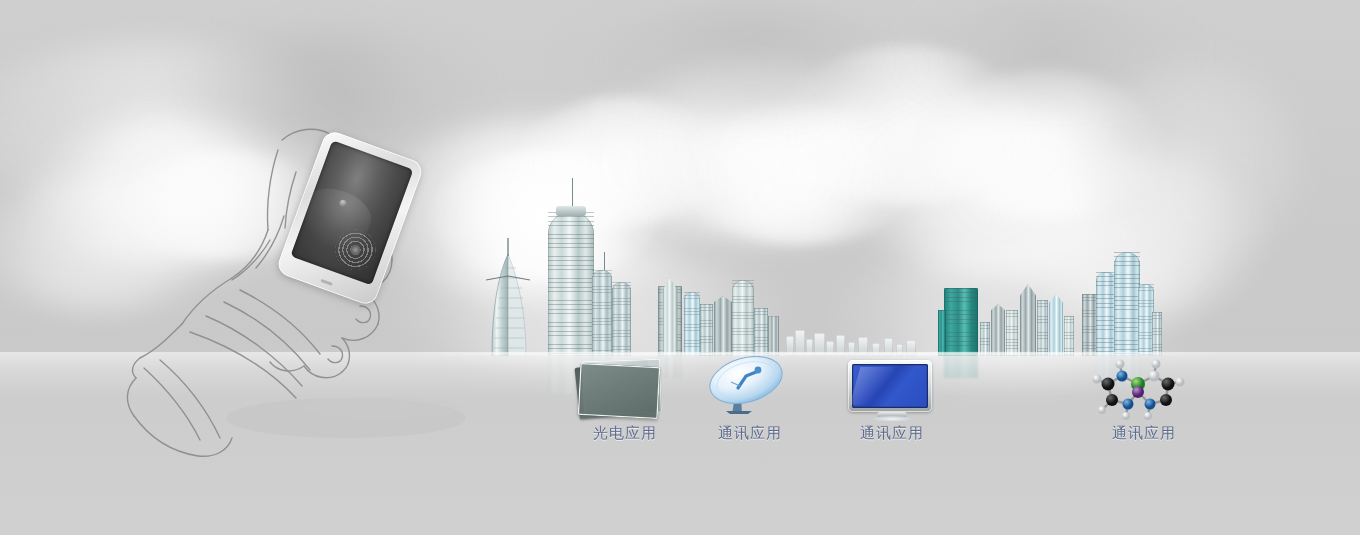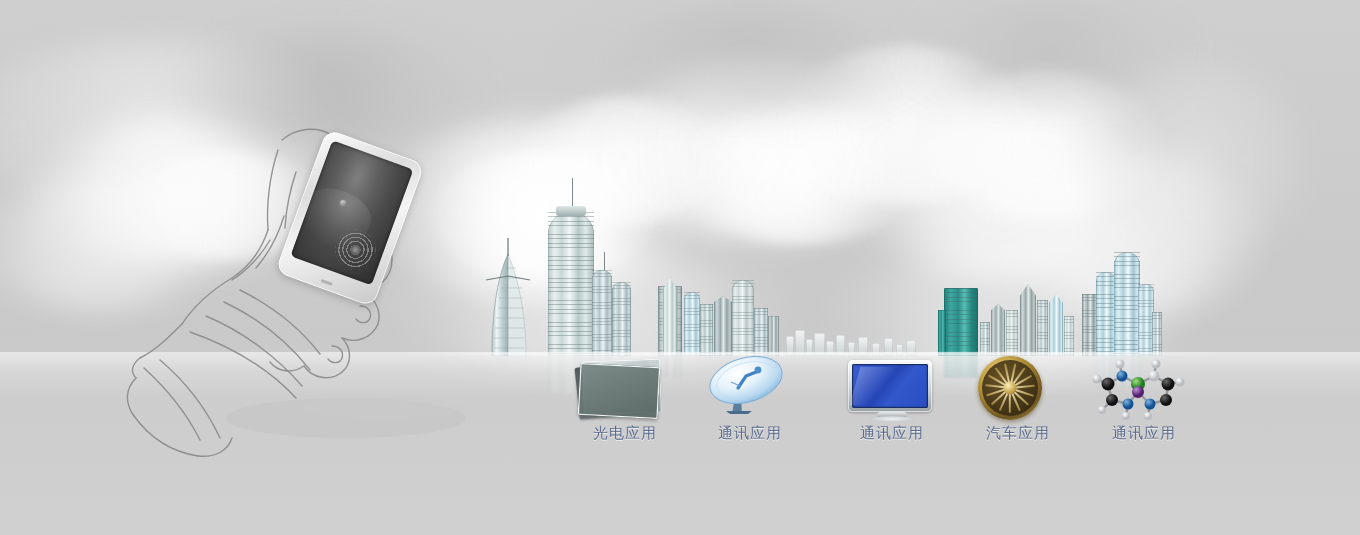--- a/index.html
+++ b/index.html
@@ -424,44 +424,20 @@
         <div class="mon">
             <div class="scr"></div>
             <div class="gloss"></div>
           </div>
         <div class="monstand"></div>
         <div class="monbase"></div>
       </div>
       <div class="cap">通讯应用</div>
     </div>
 
-    <div class="app" id="app-3">
-      <div class="art">
-        <div class="wheel">
-          <div class="rim"></div>
-          <div class="spoke" style="transform:translate(-50%,0) rotate(0deg);"></div>
-          <div class="spoke" style="transform:translate(-50%,0) rotate(24deg);"></div>
-          <div class="spoke" style="transform:translate(-50%,0) rotate(48deg);"></div>
-          <div class="spoke" style="transform:translate(-50%,0) rotate(72deg);"></div>
-          <div class="spoke" style="transform:translate(-50%,0) rotate(96deg);"></div>
-          <div class="spoke" style="transform:translate(-50%,0) rotate(120deg);"></div>
-          <div class="spoke" style="transform:translate(-50%,0) rotate(144deg);"></div>
-          <div class="spoke" style="transform:translate(-50%,0) rotate(168deg);"></div>
-          <div class="spoke" style="transform:translate(-50%,0) rotate(192deg);"></div>
-          <div class="spoke" style="transform:translate(-50%,0) rotate(216deg);"></div>
-          <div class="spoke" style="transform:translate(-50%,0) rotate(240deg);"></div>
-          <div class="spoke" style="transform:translate(-50%,0) rotate(264deg);"></div>
-          <div class="spoke" style="transform:translate(-50%,0) rotate(288deg);"></div>
-          <div class="spoke" style="transform:translate(-50%,0) rotate(312deg);"></div>
-          <div class="spoke" style="transform:translate(-50%,0) rotate(336deg);"></div>
-          <div class="hub"></div>
-        </div>
-      </div>
-      <div class="cap">汽车应用</div>
-    </div>
 
     <div class="app" id="app-4">
       <div class="art">
         <svg class="mol" viewBox="0 0 100 68">
           <defs>
             <radialGradient id="mdark" cx="35%" cy="30%">
                 <stop offset="0" stop-color="#6a6a6a"></stop>
                 <stop offset="1" stop-color="#111"></stop>
               </radialGradient>
             <radialGradient id="mblue" cx="35%" cy="30%">

